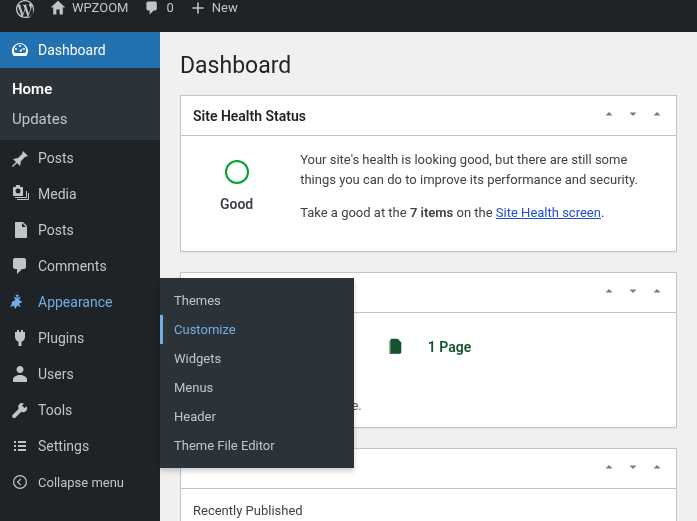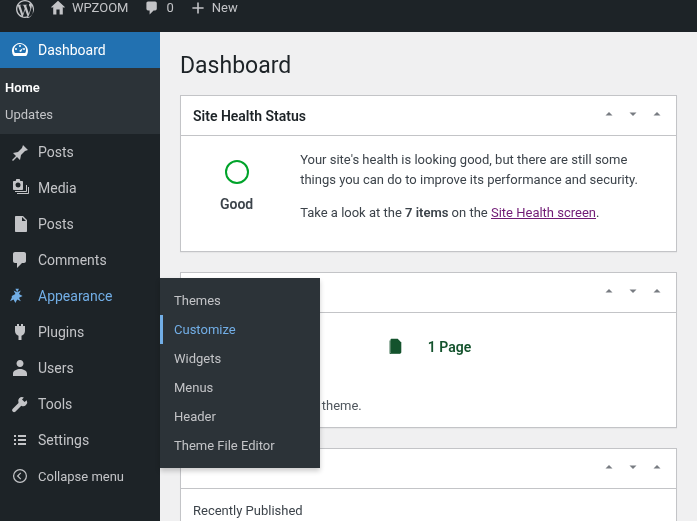--- a/index.html
+++ b/index.html
@@ -10,44 +10,44 @@
 .toolbar-icon { display: inline-flex; }
 
 .admin { display: flex; height: calc(100% - 32px); }
 .sidebar { width: 160px; background: #1d2327; color: #c3c4c7; font-size: 14px; position: relative; }
 .menu-item { display: flex; align-items: center; padding: 8px 10px; cursor: pointer; gap: 8px; position: relative; }
 .menu-item.current { background: #2271b1; color: #fff; font-weight: 400; }
 .menu-item.current::after { content: ""; position: absolute; right: -8px; top: 50%; transform: translateY(-50%); border: 8px solid transparent; border-right-color: #f0f0f1; }
 .menu-item.open { color: #72aee6; background: #1d2327; }
 .menu-icon { width: 20px; height: 20px; display: flex; align-items: center; justify-content: center; }
 .submenu-inline { background: #2c3338; padding: 6px 0; }
-.submenu-inline .sub-item { padding: 6px 5px; color: #c3c4c7; cursor: pointer; font-size: 13px; }
+.submenu-inline .sub-item { padding: 6px 12px; color: #c3c4c7; cursor: pointer; font-size: 15px; }
 .submenu-inline .sub-item.current { color: #fff; font-weight: 600; }
 .collapse { display: flex; align-items: center; padding: 8px 10px; gap: 8px; cursor: pointer; font-size: 13px; }
 
-.flyout { position: absolute; left: 160px; top: 278px; width: 160px; background: #2c3338; padding: 8px 0; box-shadow: 0 3px 5px rgba(0,0,0,.2); z-index: 100; }
+.flyout { position: absolute; left: 160px; top: 278px; width: 194px; background: #2c3338; padding: 8px 0; box-shadow: 0 3px 5px rgba(0,0,0,.2); z-index: 100; }
 .flyout .fly-item { padding: 7px 14px; color: #c3c4c7; font-size: 13px; cursor: pointer; }
 .flyout .fly-item.current { color: #72aee6; border-left: 3px solid #72aee6; padding-left: 11px; }
 
 .content { flex: 1; padding: 20px; overflow: hidden; }
 h1 { font-size: 23px; font-weight: 400; color: #1d2327; margin-bottom: 16px; }
 
 .postbox { background: #fff; border: 1px solid #c3c4c7; box-shadow: 0 1px 1px rgba(0,0,0,.04); margin-bottom: 20px; }
 .postbox-header { display: flex; align-items: center; justify-content: space-between; border-bottom: 1px solid #c3c4c7; padding: 10px 12px; }
 .postbox-header h2 { font-size: 14px; font-weight: 600; color: #1d2327; }
 .handle-actions { display: flex; gap: 10px; color: #787c82; }
 .handle-btn { cursor: pointer; }
 .postbox-body { padding: 14px 12px; font-size: 13px; color: #3c434a; }
 
 .health { display: flex; gap: 20px; }
 .health-indicator { width: 160px; text-align: center; padding-top: 10px; }
 .health-circle { width: 24px; height: 24px; border: 2px solid #00a32a; border-radius: 50%; margin: 0 auto 12px; }
 .health-label { font-weight: 600; font-size: 14px; }
 .health-text p { margin-bottom: 14px; line-height: 1.5; }
-a { color: #701a75; }
+a { color: #1d4ed8; }
 strong { font-weight: 600; }
 
 .glance-row { text-align: center; padding: 10px 0; color: #14532d; font-weight: 600; font-size: 14px; display: flex; justify-content: center; align-items: center; gap: 24px; }
 .glance-footer { padding-top: 30px; color: #50575e; }
 
 svg { fill: currentColor; }
 </style>
 </head>
 <body>
 
@@ -213,21 +213,21 @@
         </div>
       </div>
       <div class="postbox-body health">
         <div class="health-indicator">
           <div class="health-circle"></div>
           <div class="health-label">Good</div>
         </div>
         <div class="health-text">
           <p>Your site's health is looking good, but there are still some things you can do to improve its performance and security.</p>
           <p>
-            <span>Take a look at the </span><strong>7 items</strong><span> on the </span><a href="#">Site Health screen</a><span>.</span>
+            <span>Take a good at the </span><strong>7 items</strong><span> on the </span><a href="#">Site Health screen</a><span>.</span>
           </p>
         </div>
       </div>
     </div>
 
     <div class="postbox">
       <div class="postbox-header">
         <h2>At a Glance</h2>
         <div class="handle-actions">
           <span class="handle-btn"><svg width="14" height="14" viewBox="0 0 20 20">

